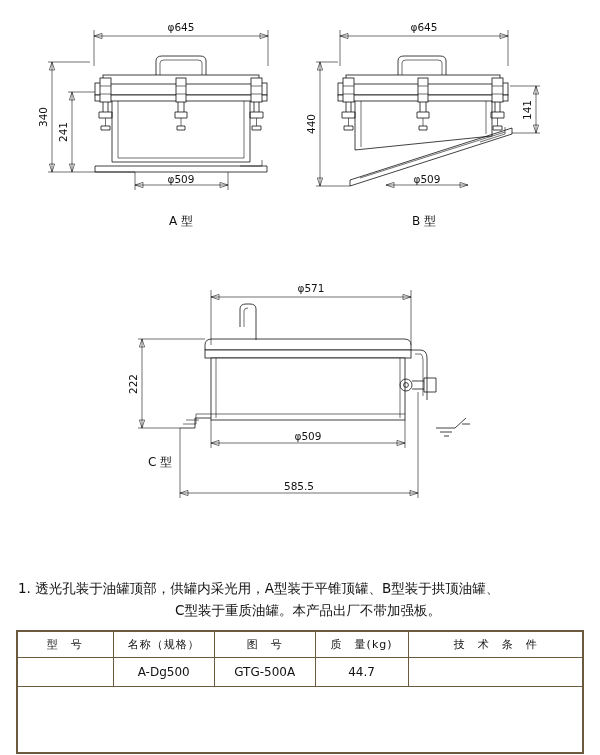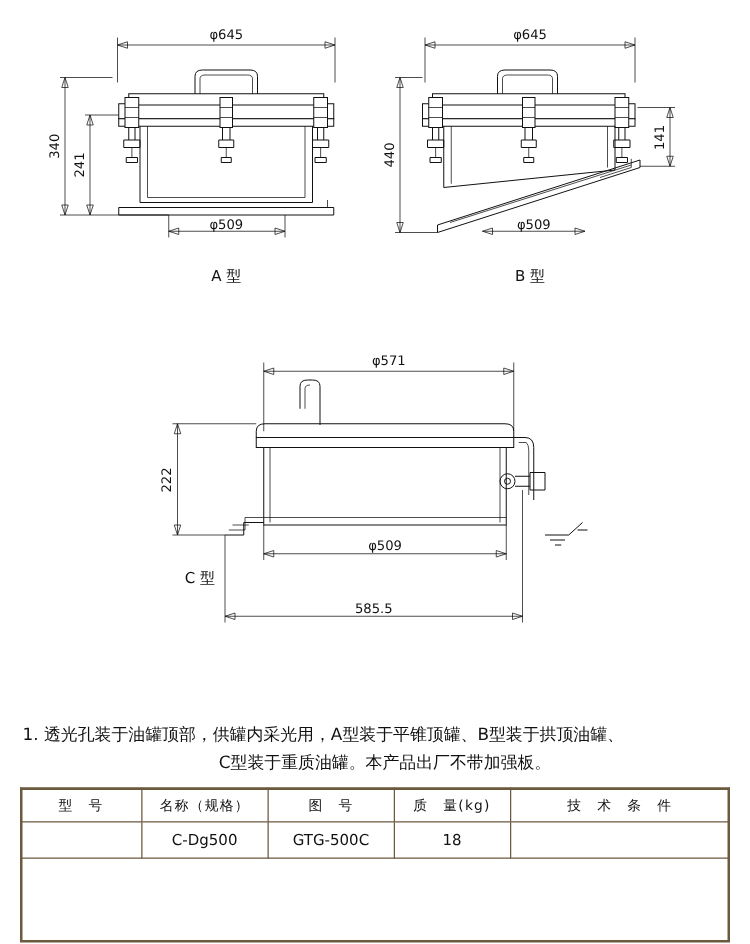--- a/index.html
+++ b/index.html
@@ -343,22 +343,22 @@
         <th class="col1">型　号</th>
         <th class="col2">名称（规格）</th>
         <th class="col3">图　号</th>
         <th class="col4">质　量(kg)</th>
         <th class="col5">技　术　条　件</th>
       </tr>
     </thead>
     <tbody>
       <tr>
         <td></td>
-        <td>C-Dg500</td>
-        <td>GTG-500C</td>
-        <td>18</td>
+        <td>A-Dg500</td>
+        <td>GTG-500A</td>
+        <td>44.7</td>
         <td></td>
       </tr>
     </tbody>
   </table>
   <div class="outer-border"></div>
 
 </div>
 
 </body></html>

